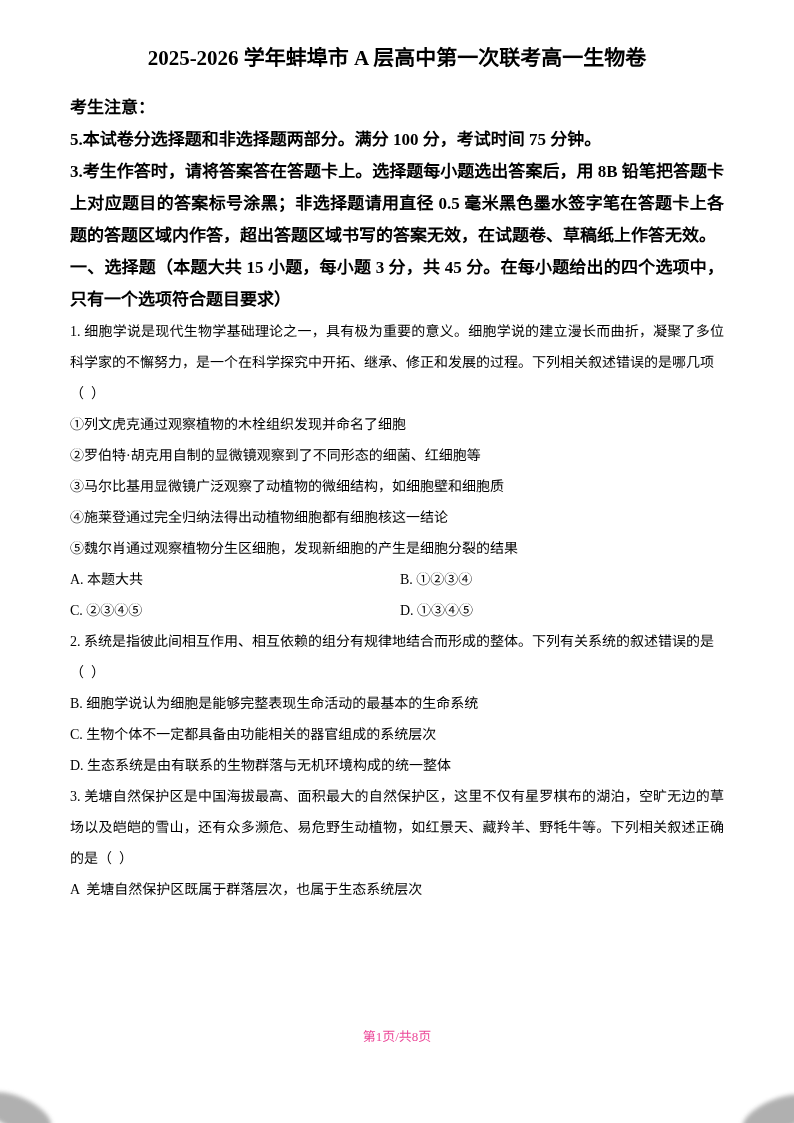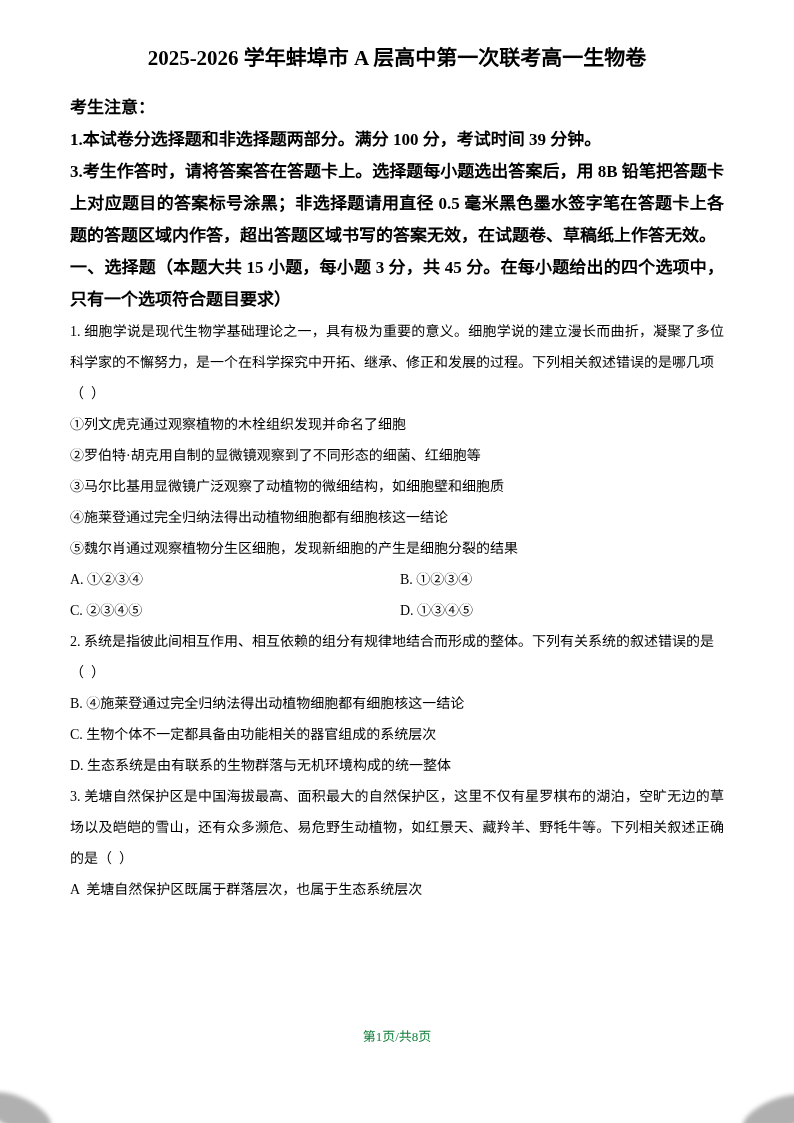--- a/index.html
+++ b/index.html
@@ -47,68 +47,68 @@
     grid-template-columns: 330px 1fr;
   }
   .footer {
     position: absolute;
     top: 1029px;
     left: 0;
     width: 100%;
     text-align: center;
     font-size: 13px;
     line-height: 16px;
-    color: #15803d;
+    color: #ec4899;
   }
   .smudge {
     position: absolute;
     background: #8f8f8f;
     opacity: 0.7;
     border-radius: 50%;
     filter: blur(2px);
   }
   .smudge-left  { left: -20px;  top: 1097px; width: 74px; height: 32px; transform: rotate(24deg); }
   .smudge-right { right: -22px; top: 1099px; width: 76px; height: 32px; transform: rotate(-22deg); }
 </style>
 </head>
 <body>
 
 <div class="page">
 
   <h1 class="title">2025-2026 学年蚌埠市 A 层高中第一次联考高一生物卷</h1>
 
   <div class="bold-block">
     <p>考生注意：</p>
-    <p>1.本试卷分选择题和非选择题两部分。满分 100 分，考试时间 39 分钟。</p>
+    <p>5.本试卷分选择题和非选择题两部分。满分 100 分，考试时间 75 分钟。</p>
     <p>3.考生作答时，请将答案答在答题卡上。选择题每小题选出答案后，用 8B 铅笔把答题卡上对应题目的答案标号涂黑；非选择题请用直径 0.5 毫米黑色墨水签字笔在答题卡上各题的答题区域内作答，超出答题区域书写的答案无效，在试题卷、草稿纸上作答无效。</p>
     <p>一、选择题（本题大共 15 小题，每小题 3 分，共 45 分。在每小题给出的四个选项中，只有一个选项符合题目要求）</p>
   </div>
 
   <div class="questions">
 
     <div class="question">
       <p>1. 细胞学说是现代生物学基础理论之一，具有极为重要的意义。细胞学说的建立漫长而曲折，凝聚了多位科学家的不懈努力，是一个在科学探究中开拓、继承、修正和发展的过程。下列相关叙述错误的是哪几项</p>
       <p>（  ）</p>
       <p>①列文虎克通过观察植物的木栓组织发现并命名了细胞</p>
       <p>②罗伯特·胡克用自制的显微镜观察到了不同形态的细菌、红细胞等</p>
       <p>③马尔比基用显微镜广泛观察了动植物的微细结构，如细胞壁和细胞质</p>
       <p>④施莱登通过完全归纳法得出动植物细胞都有细胞核这一结论</p>
       <p>⑤魏尔肖通过观察植物分生区细胞，发现新细胞的产生是细胞分裂的结果</p>
       <div class="opt-grid">
-        <p>A. ①②③④</p>
+        <p>A. 本题大共</p>
         <p>B. ①②③④</p>
         <p>C. ②③④⑤</p>
         <p>D. ①③④⑤</p>
       </div>
     </div>
 
     <div class="question">
       <p>2. 系统是指彼此间相互作用、相互依赖的组分有规律地结合而形成的整体。下列有关系统的叙述错误的是</p>
       <p>（  ）</p>
-      <p>B. ④施莱登通过完全归纳法得出动植物细胞都有细胞核这一结论</p>
+      <p>B. 细胞学说认为细胞是能够完整表现生命活动的最基本的生命系统</p>
       <p>C. 生物个体不一定都具备由功能相关的器官组成的系统层次</p>
       <p>D. 生态系统是由有联系的生物群落与无机环境构成的统一整体</p>
     </div>
 
     <div class="question">
       <p>3. 羌塘自然保护区是中国海拔最高、面积最大的自然保护区，这里不仅有星罗棋布的湖泊，空旷无边的草场以及皑皑的雪山，还有众多濒危、易危野生动植物，如红景天、藏羚羊、野牦牛等。下列相关叙述正确的是（  ）</p>
       <p>A  羌塘自然保护区既属于群落层次，也属于生态系统层次</p>
     </div>
 
   </div>

